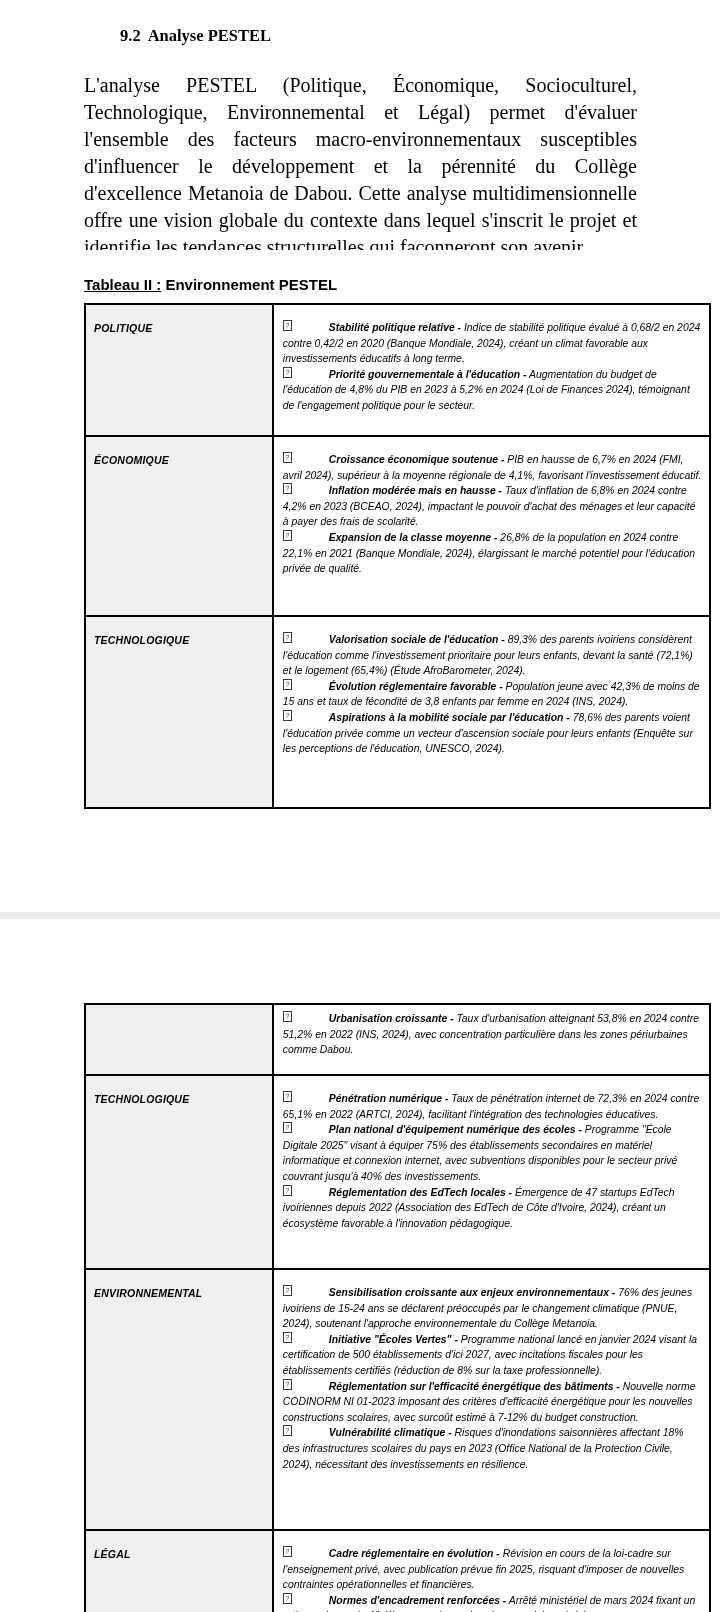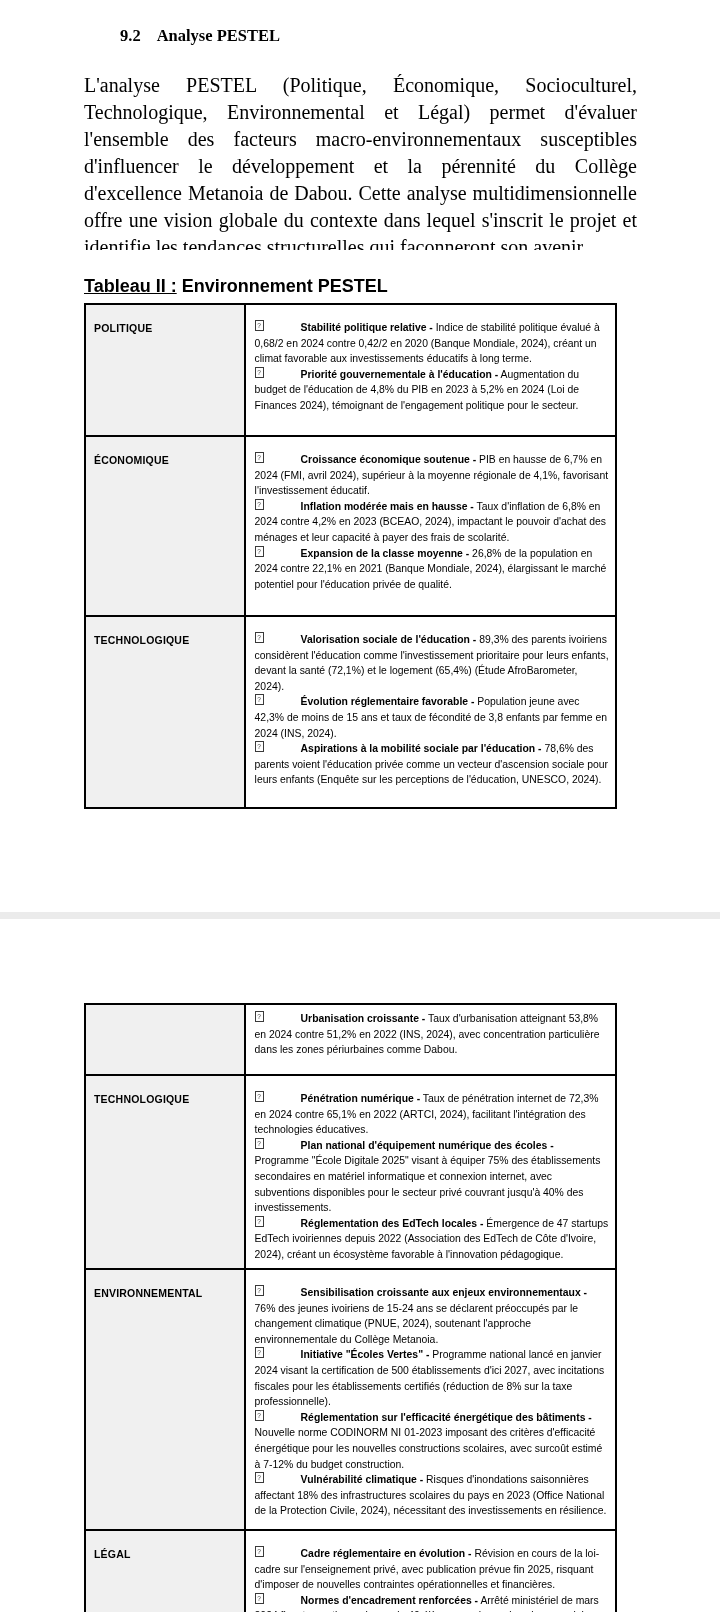--- a/index.html
+++ b/index.html
@@ -15,42 +15,43 @@
   .page1{height:912px;}
   .page-band{height:7px;background:#ebebeb;}
   .page2{height:693px;}
 
   
   .heading{
     position:absolute;top:26px;left:120px;
     font-family:"Liberation Serif",serif;
     font-weight:bold;font-size:16.5px;white-space:nowrap;
   }
-  .heading .num{margin-right:16px;}
+  .heading .num{margin-right:7px;}
 
   
   .intro{
     position:absolute;top:72px;left:84px;width:553px;height:178px;
     overflow:hidden;
     font-family:"Liberation Serif",serif;
     font-size:20px;line-height:27px;
     text-align:justify;
   }
 
   
   .caption{
     position:absolute;top:276px;left:84px;
-    font-weight:bold;font-size:18px;white-space:nowrap;
+    font-weight:bold;font-size:15px;white-space:nowrap;
   }
   .caption .cap-label{text-decoration:underline;}
 
   
   table.pestel{
     border-collapse:collapse;table-layout:fixed;
-    width:533px;
+    width:627px;
+    font-style:italic;
   }
   table.t1{position:absolute;top:303px;left:84px;}
   table.t2{position:absolute;top:84px;left:84px;}
   table.pestel td{
     border:2px solid #000;
     vertical-align:top;
     padding:0;
   }
   td.cat{
     width:157px;

